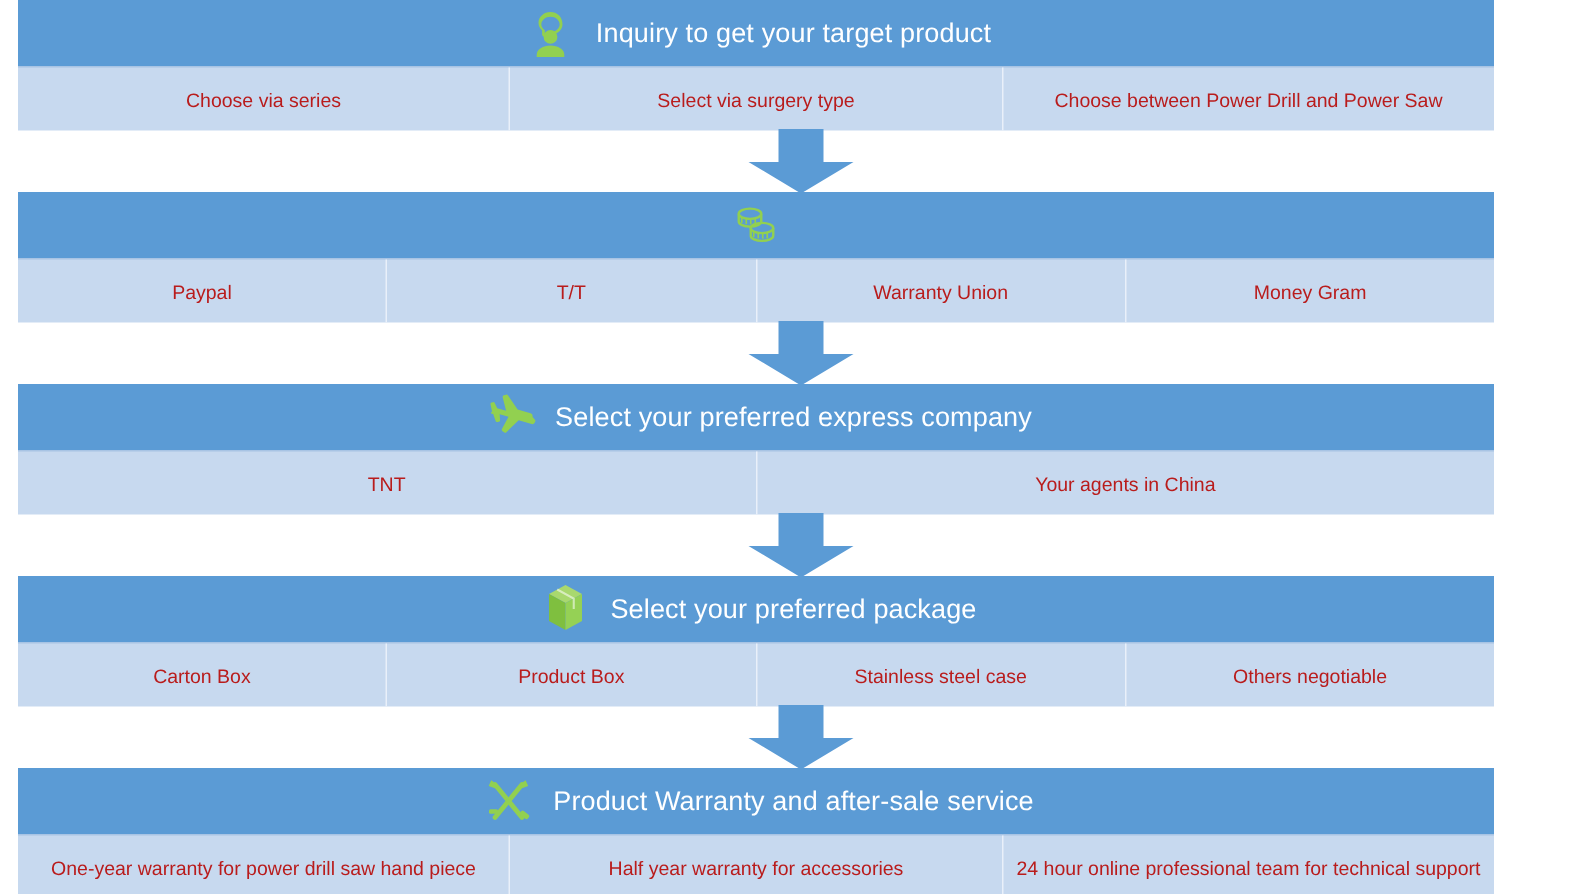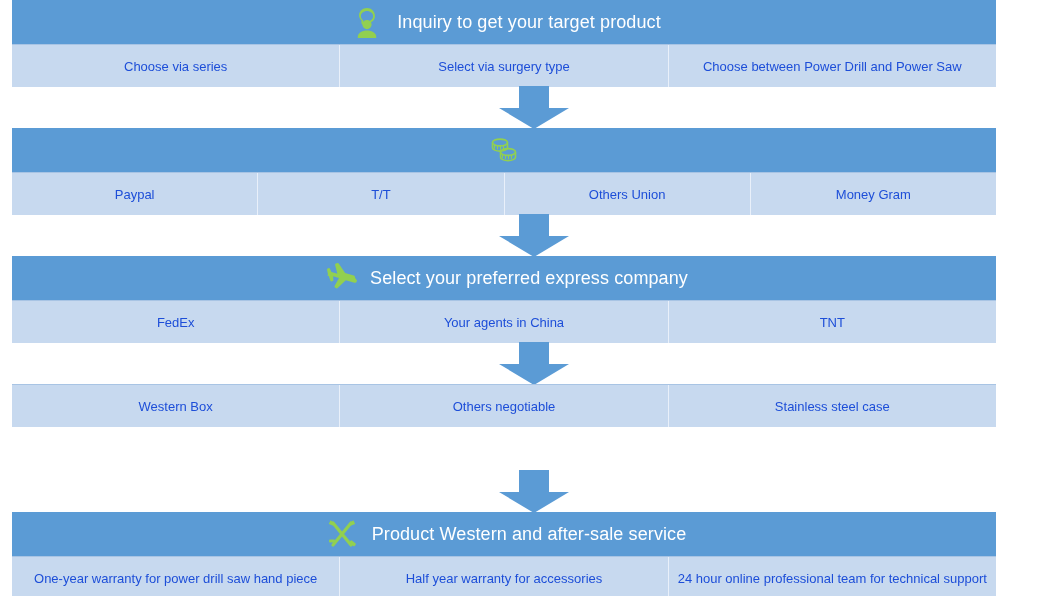--- a/index.html
+++ b/index.html
@@ -60,21 +60,21 @@
     height: 42px;
     background: #c7d9ef;
     border-top: 1px solid #a8c4e4;
   }
   .opt {
     flex: 1 1 0;
     display: flex;
     align-items: center;
     justify-content: center;
     text-align: center;
-    color: #1d4ed8;
+    color: #b91c1c;
     font-size: 13px;
     line-height: 15px;
     padding: 0 6px;
     box-sizing: border-box;
     border-right: 1px solid #e9f0fa;
   }
   .opt:last-child { border-right: none; }
 
   
   .arrow {
@@ -137,21 +137,21 @@
               <line x1="24.5" y1="25" x2="24.5" y2="29.1"></line>
               <line x1="27.5" y1="24.8" x2="27.5" y2="28.9"></line>
             </g>
           </svg>
         </span>
       </div>
     </div>
     <div class="options">
       <div class="opt">Paypal</div>
       <div class="opt">T/T</div>
-      <div class="opt">Others Union</div>
+      <div class="opt">Warranty Union</div>
       <div class="opt">Money Gram</div>
     </div>
   </div>
 
   <div class="arrow" style="top:214px;">
     <svg viewBox="0 0 74 44" xmlns="http://www.w3.org/2000/svg">
       <polygon points="22,0 52,0 52,22 72,22 37,43 2,22 22,22" fill="#5b9bd5"></polygon>
     </svg>
   </div>
 
@@ -160,37 +160,50 @@
       <div class="band-inner">
         <span class="band-icon">
           <svg viewBox="0 0 40 40" xmlns="http://www.w3.org/2000/svg">
             <path d="M35 19.8c.3-1-.3-2-1.3-2.3l-8.6-2.5-6.4-9.4c-.3-.4-.8-.6-1.3-.5l-1.5.4c-.6.2-.9.8-.8 1.4l2.3 8.9-5.9-1.7-1.7-3.5c-.2-.4-.6-.6-1-.5l-1.1.3c-.5.1-.8.6-.7 1.1l1 4.9-.7 1 .1.2 1.4.4 1.6 4.7c.2.5.7.8 1.2.7l1.1-.3c.4-.1.7-.5.7-1l-.3-3.9 5.9 1.7-4.4 8.1c-.3.5-.1 1.2.4 1.5l1.3.8c.4.3 1 .2 1.3-.2l8.2-7.9 8.6 2.5c1 .3 2-.3 2.3-1.3l.3-1z" fill="#92d050"></path>
           </svg>
         </span>
         <span class="band-title">Select your preferred express company</span>
       </div>
     </div>
     <div class="options">
-      <div class="opt">FedEx</div>
+      <div class="opt">TNT</div>
       <div class="opt">Your agents in China</div>
-      <div class="opt">TNT</div>
     </div>
   </div>
 
   <div class="arrow" style="top:342px;">
     <svg viewBox="0 0 74 44" xmlns="http://www.w3.org/2000/svg">
       <polygon points="22,0 52,0 52,22 72,22 37,43 2,22 22,22" fill="#5b9bd5"></polygon>
     </svg>
   </div>
 
   <div class="section" style="top:384px;">
-    <div class="options">
-      <div class="opt">Western Box</div>
+    <div class="band">
+      <div class="band-inner">
+        <span class="band-icon">
+          <svg viewBox="0 0 40 40" xmlns="http://www.w3.org/2000/svg">
+            <polygon points="20,4 31,10 20,16 9,10" fill="#a9d86e"></polygon>
+            <polygon points="9,10 20,16 20,34 9,28" fill="#7fbf3f"></polygon>
+            <polygon points="31,10 31,28 20,34 20,16" fill="#95d155"></polygon>
+            <polyline points="14.5,7 25.5,13 25.5,20" fill="none" stroke="#ffffff" stroke-width="1.4" opacity="0.55"></polyline>
+          </svg>
+        </span>
+        <span class="band-title">Select your preferred package</span>
+      </div>
+    </div>
+    <div class="options">
+      <div class="opt">Carton Box</div>
+      <div class="opt">Product Box</div>
+      <div class="opt">Stainless steel case</div>
       <div class="opt">Others negotiable</div>
-      <div class="opt">Stainless steel case</div>
     </div>
   </div>
 
   <div class="arrow" style="top:470px;">
     <svg viewBox="0 0 74 44" xmlns="http://www.w3.org/2000/svg">
       <polygon points="22,0 52,0 52,22 72,22 37,43 2,22 22,22" fill="#5b9bd5"></polygon>
     </svg>
   </div>
 
   <div class="section" style="top:512px;">
@@ -201,21 +214,21 @@
             <g stroke="#92d050" stroke-width="3.2" stroke-linecap="round" fill="none">
               <line x1="11" y1="9" x2="29" y2="31"></line>
               <line x1="29" y1="9" x2="11" y2="31"></line>
             </g>
             <path d="M8.5 6.2l4.2 3.1-1.3 2.4-4.6-1.7z" fill="#92d050"></path>
             <path d="M31.4 6.2l-4.2 3.1 1.3 2.4 4.6-1.7z" fill="#92d050"></path>
             <rect x="7" y="25.5" width="6" height="3" rx="1" fill="#92d050"></rect>
             <rect x="27.5" y="27.5" width="6.5" height="3.5" rx="1.2" fill="#92d050" transform="rotate(38 30.7 29.2)"></rect>
           </svg>
         </span>
-        <span class="band-title">Product Western and after-sale service</span>
+        <span class="band-title">Product Warranty and after-sale service</span>
       </div>
     </div>
     <div class="options">
       <div class="opt">One-year warranty for power drill saw hand piece</div>
       <div class="opt">Half year warranty for accessories</div>
       <div class="opt">24 hour online professional team for technical support</div>
     </div>
   </div>
 
 </div>

